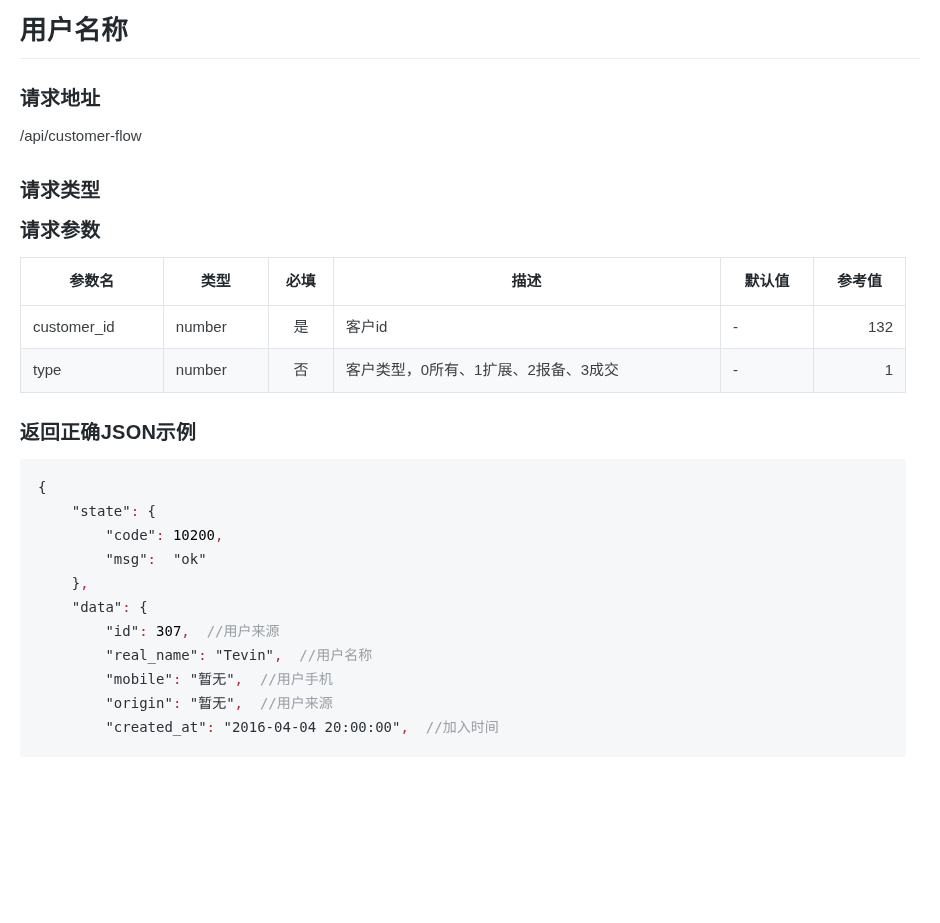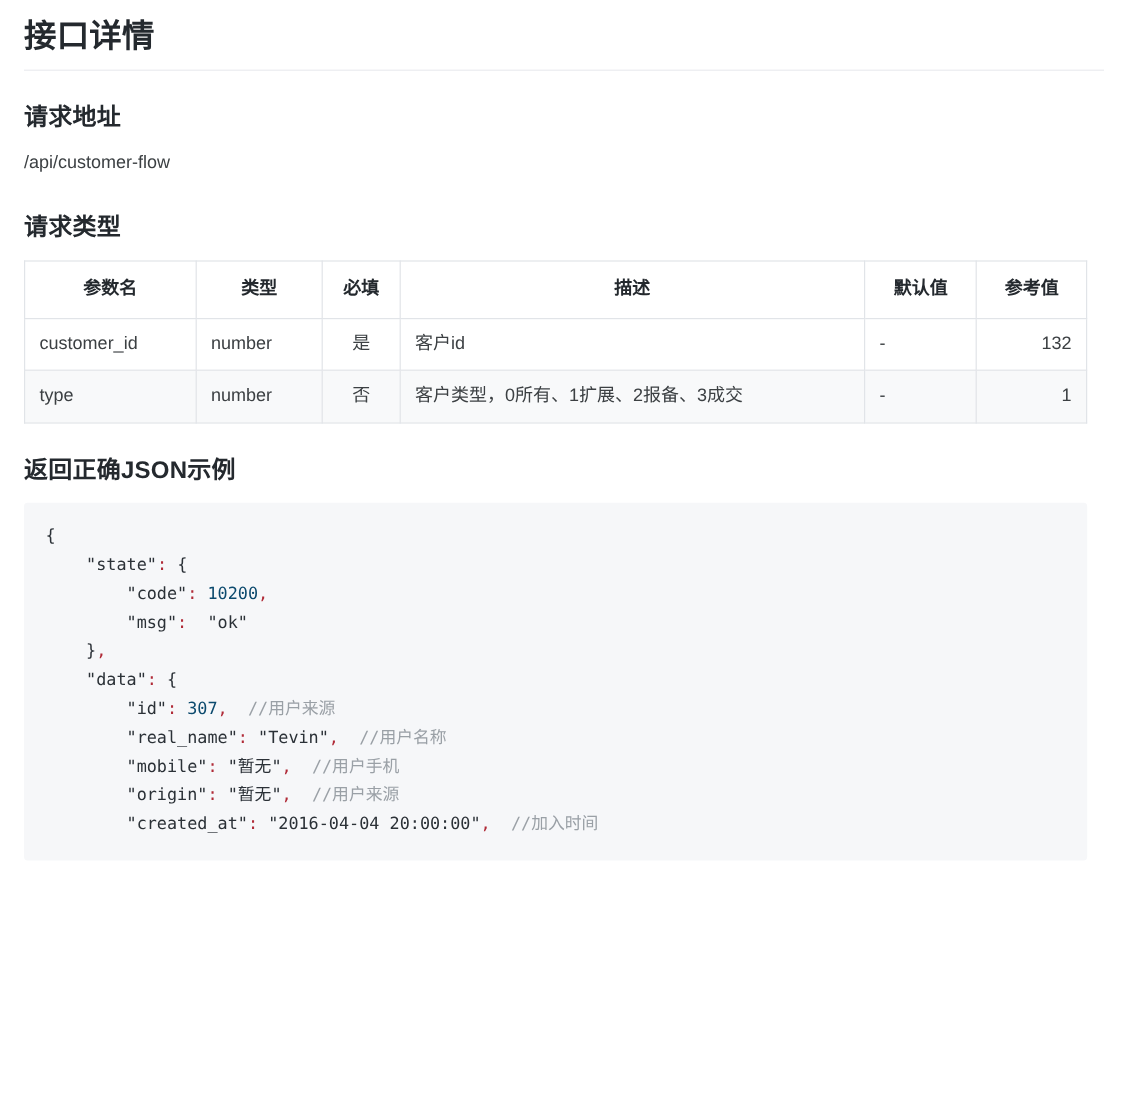--- a/index.html
+++ b/index.html
@@ -111,38 +111,39 @@
   .code-block pre {
     margin: 0;
     font-family: "DejaVu Sans Mono", "Liberation Mono", monospace;
     font-size: 14px;
     line-height: 24px;
     color: #2b3137;
     white-space: pre;
   }
   .tok-key  { color: #2b3137; }
   .tok-punc { color: #b02a37; }
-  .tok-num  { color: #0c4a6e; }
+  .tok-num  { color: #000000; }
   .tok-str  { color: #2b3137; }
   .tok-com  { color: #9aa0a6; }
   .tok-brace { color: #2b3137; }
 </style>
 </head>
 <body>
 
 <div class="page">
 
-  <h1 class="doc-title">接口详情</h1>
+  <h1 class="doc-title">用户名称</h1>
   <hr class="title-rule">
 
   <h2 class="section-heading">请求地址</h2>
   <p class="section-body">/api/customer-flow</p>
 
   <h2 class="section-heading">请求类型</h2>
 
+  <h2 class="section-heading">请求参数</h2>
 
   <table class="params-table">
     <colgroup>
       <col class="col-name">
         <col class="col-type">
         <col class="col-req">
       <col class="col-desc">
         <col class="col-defval">
         <col class="col-refval">
     </colgroup>

